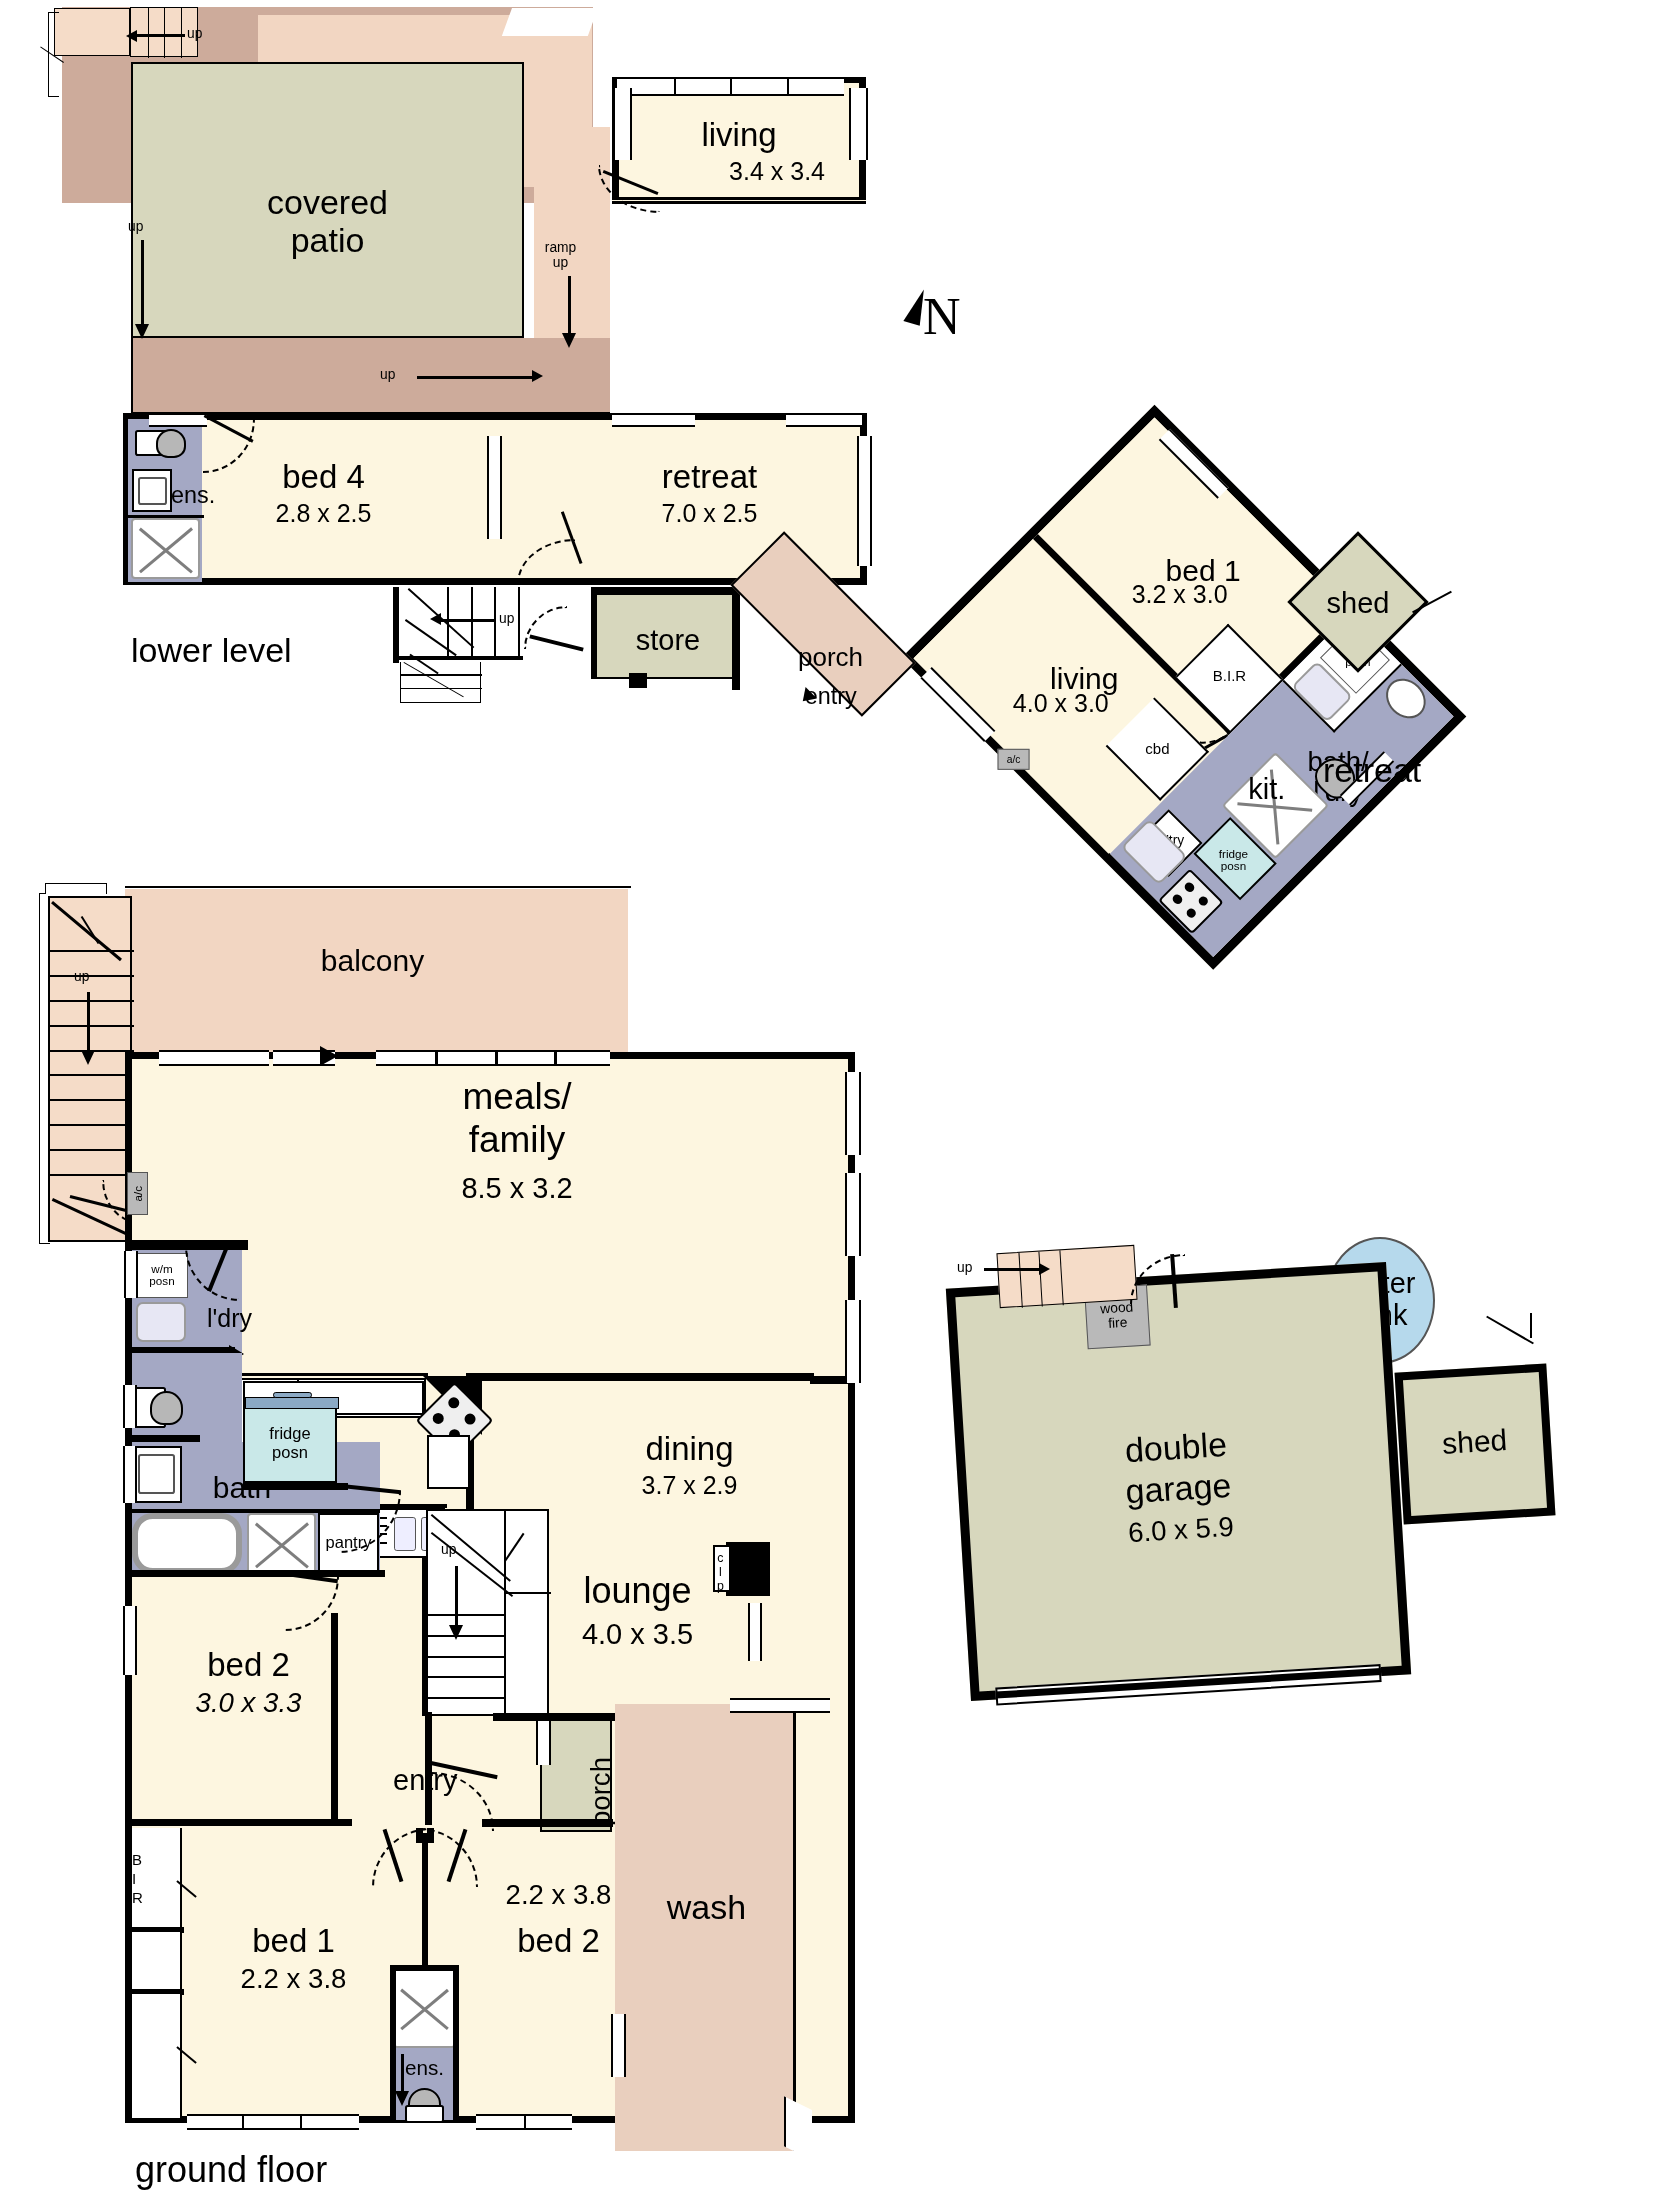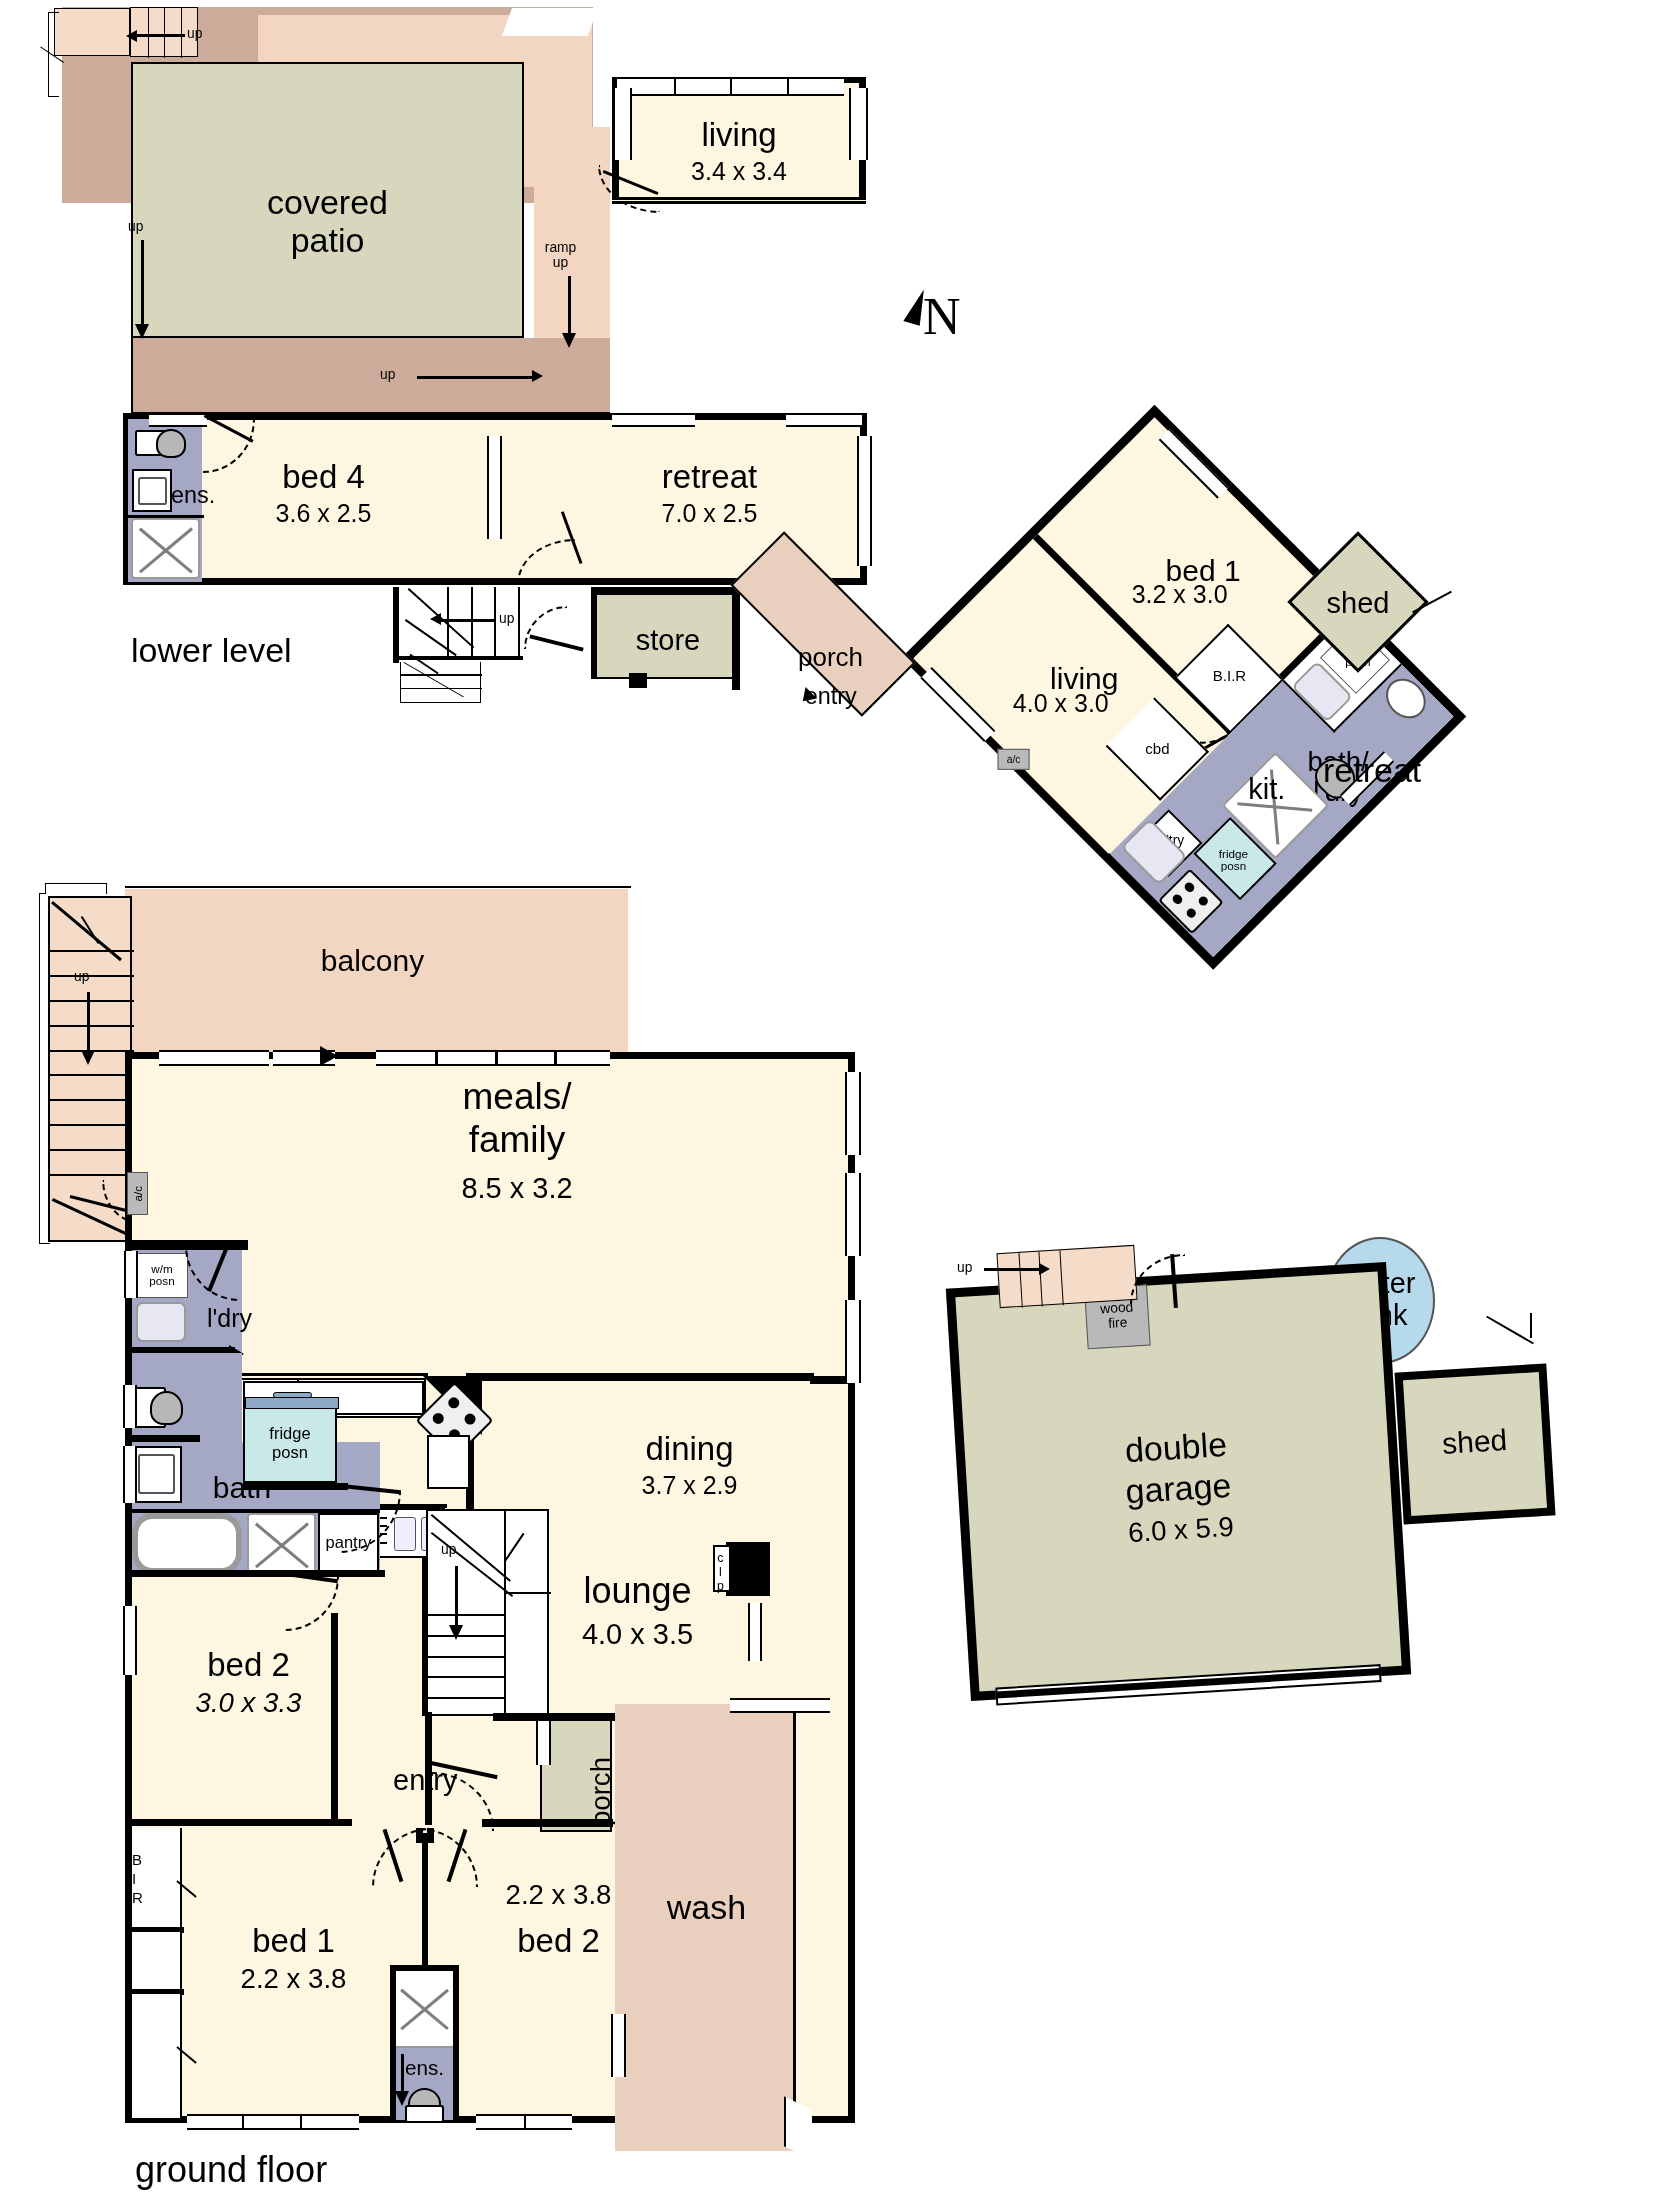--- a/index.html
+++ b/index.html
@@ -101,21 +101,21 @@
     <div class="room f-cream" style="left:612px;top:77px;width:254px;height:127px;border:7.6px solid #000;border-top-width:6.2px;"></div>
     <div class="room f-cream" style="left:612px;top:200px;width:254px;height:0.7px;"></div>
     <div class="win" style="left:617px;top:77px;width:227px;height:15px;">
       <div class="wall" style="left:57px;top:0;width:2.1px;height:15px;"></div>
       <div class="wall" style="left:113px;top:0;width:2.1px;height:15px;"></div>
       <div class="wall" style="left:170px;top:0;width:2.1px;height:15px;"></div>
     </div>
     <div class="winv" style="left:613px;top:88px;width:15px;height:72px;"></div>
     <div class="winv" style="left:849px;top:88px;width:15px;height:72px;"></div>
     <div class="lbl name" style="left:653px;top:117px;width:172px;font-size:33px;">living</div>
-    <div class="lbl dim" style="left:653px;top:157px;width:172px;">3.4 x 3.4</div>
+    <div class="lbl dim" style="left:653px;top:157px;width:172px;text-align:right;">3.4 x 3.4</div>
 
     <div class="abs" style="left:598px;top:165px;width:62px;height:48px;border:2.1px dashed #000;border-radius:0 0 0 100%;border-top:none;border-right:none;"></div>
     <div class="abs" style="left:601px;top:181px;width:59px;height:3.4px;background:#000;transform:rotate(22deg);"></div>
 
     <div class="room f-cream" style="left:123px;top:413px;width:744px;height:172px;border:7.6px solid #000;"></div>
 
     <div class="room f-bath" style="left:128px;top:419px;width:74px;height:163px;"></div>
     <div class="lbl" style="left:171px;top:482px;width:76px;font-size:23.4px;text-align:left;">ens.</div>
     <div class="win" style="left:149px;top:413px;width:58px;height:9.6px;"></div>
 
@@ -125,21 +125,21 @@
     <div class="fix" style="left:132px;top:469px;width:40px;height:43px;"></div>
     <div class="basin" style="left:138px;top:477px;width:29px;height:27.6px;"></div>
 
     <div class="shower" style="left:131px;top:518px;width:69px;height:61px;"></div>
     <div class="wall" style="left:128px;top:515px;width:76px;height:2.8px;"></div>
 
     <div class="abs" style="left:203px;top:419px;width:52px;height:54px;border:2.1px dashed #000;border-radius:0 0 100% 0;border-top:none;border-left:none;"></div>
     <div class="abs" style="left:201px;top:427px;width:55px;height:3.4px;background:#000;transform:rotate(28deg);"></div>
 
     <div class="lbl name" style="left:234px;top:459px;width:179px;font-size:33px;">bed 4</div>
-    <div class="lbl dim" style="left:234px;top:499px;width:179px;">3.6 x 2.5</div>
+    <div class="lbl dim" style="left:234px;top:499px;width:179px;">2.8 x 2.5</div>
 
     <div class="winv" style="left:487px;top:436px;width:11px;height:103px;"></div>
 
     <div class="lbl name" style="left:613px;top:459px;width:193px;font-size:33px;">retreat</div>
     <div class="lbl dim" style="left:613px;top:499px;width:193px;">7.0 x 2.5</div>
 
     <div class="win" style="left:612px;top:413px;width:83px;height:9.6px;"></div>
     <div class="win" style="left:786px;top:413px;width:76px;height:9.6px;"></div>
     <div class="winv" style="left:857px;top:436px;width:11px;height:130px;"></div>
 

